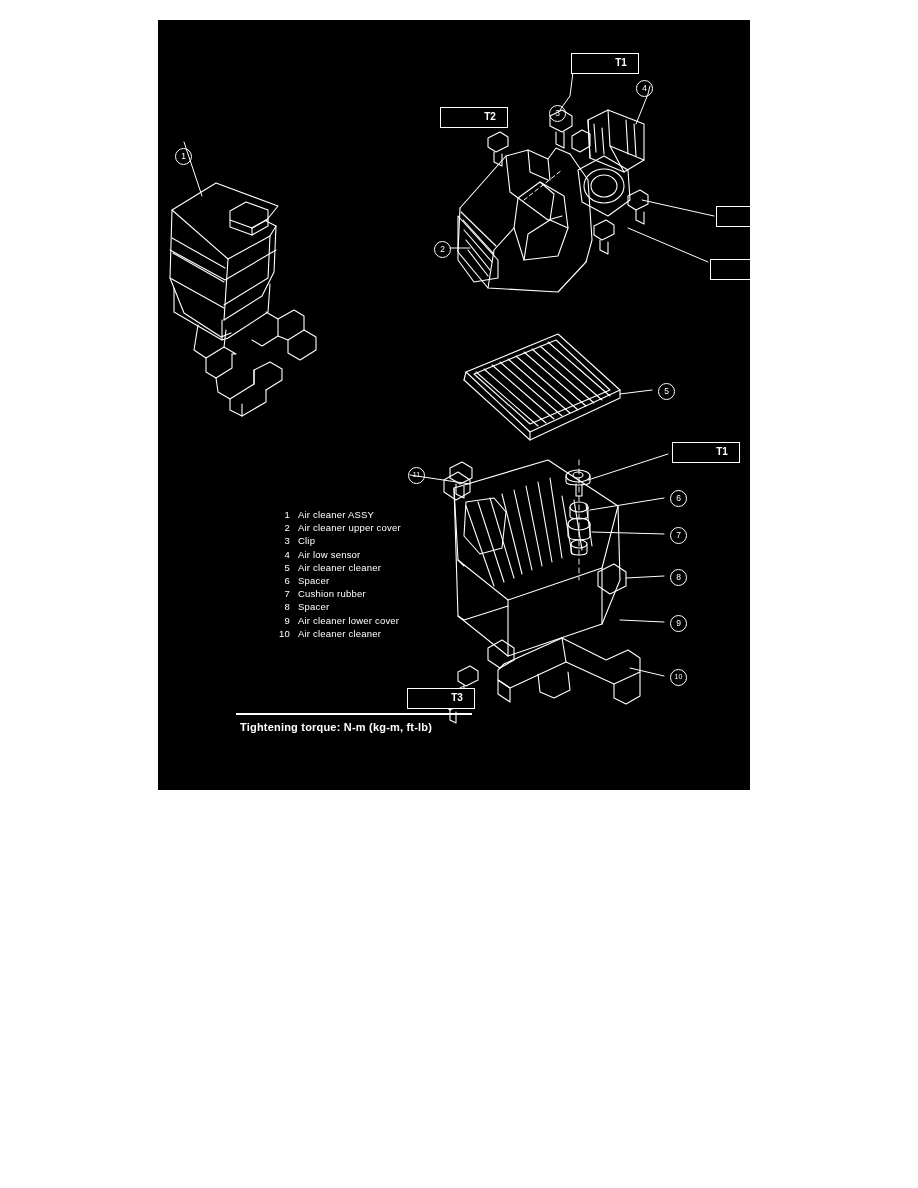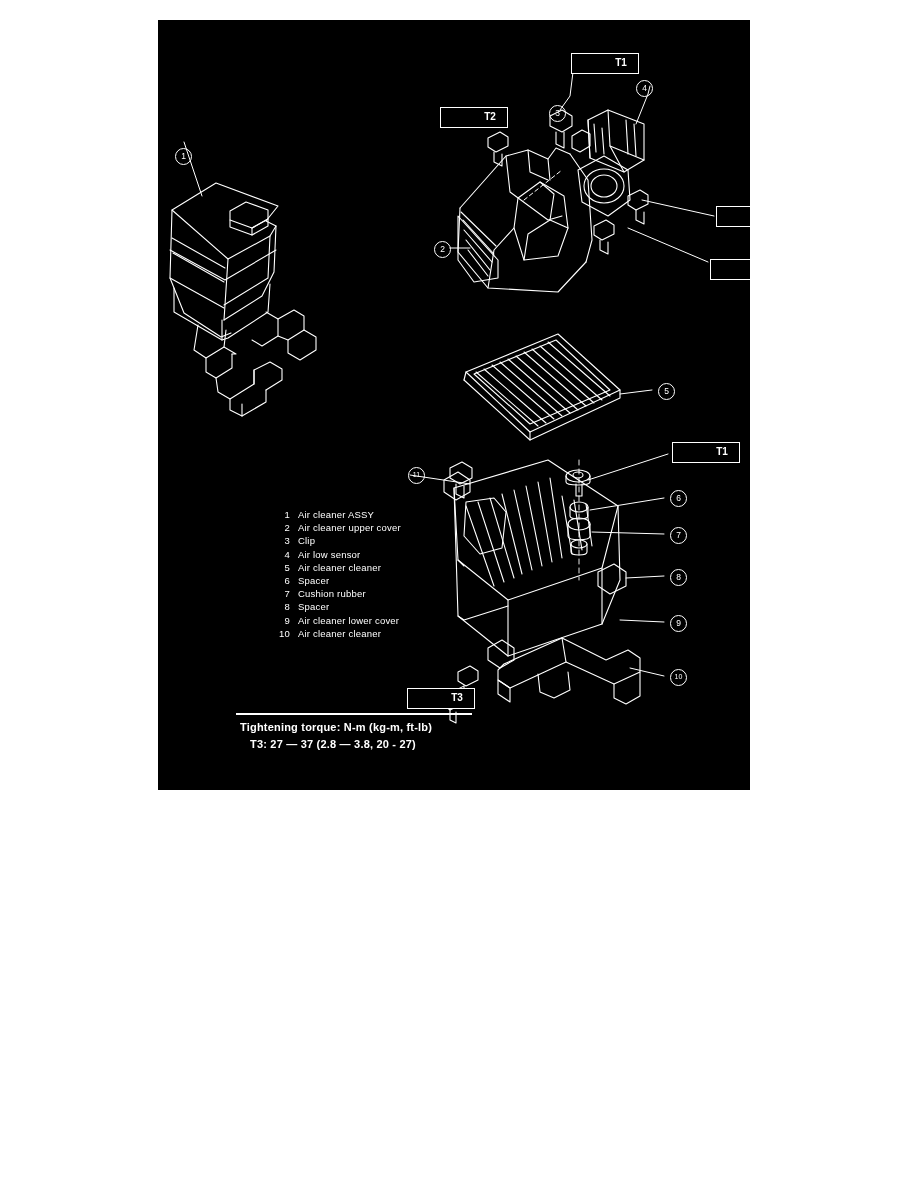--- a/index.html
+++ b/index.html
@@ -359,18 +359,17 @@
         <span class="num">9</span><span>Air cleaner lower cover</span>
       </span>
       <span class="row">
         <span class="num">10</span><span>Air cleaner cleaner</span>
       </span>
     </div>
 
     <div class="torque">
       <div class="rule"></div>
       <div class="thead">Tightening torque:  N-m (kg-m, ft-lb)</div>
-      <div class="tline">T3: 27 — 37 (2.8 — 3.8, 20 - 27)</div>
 
     </div>
 
   </div>
 </div>
 
 </body></html>

